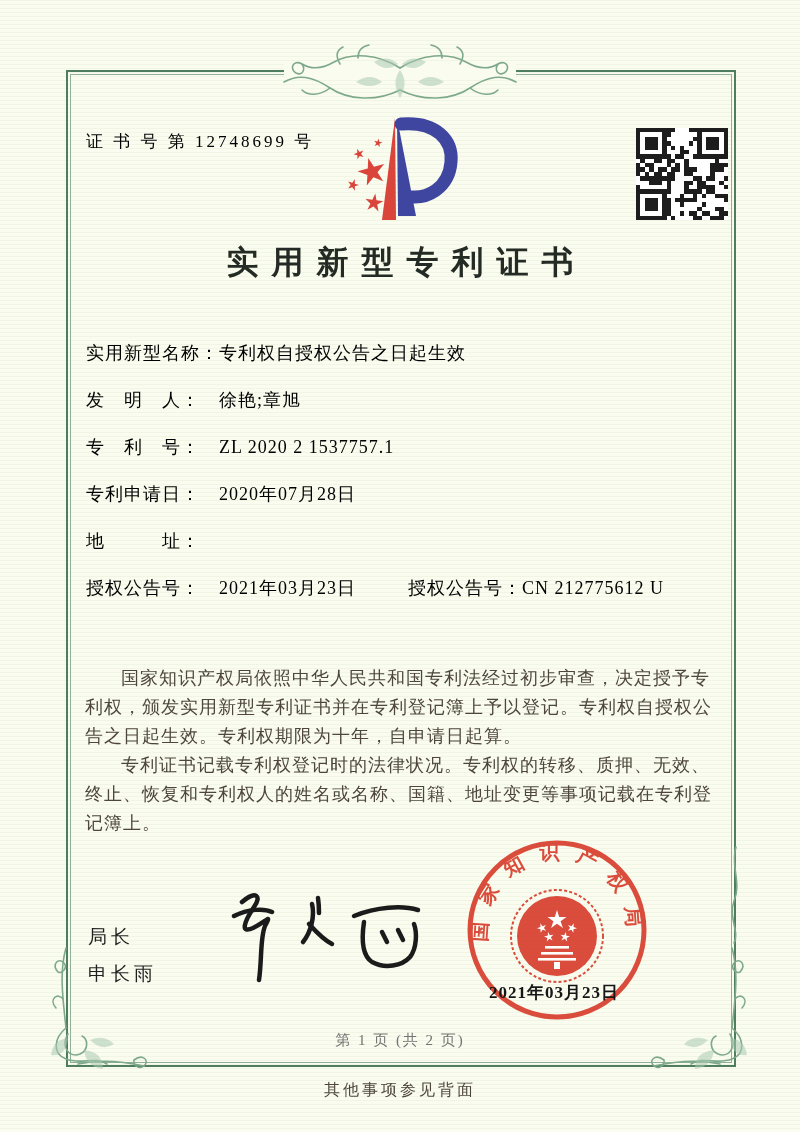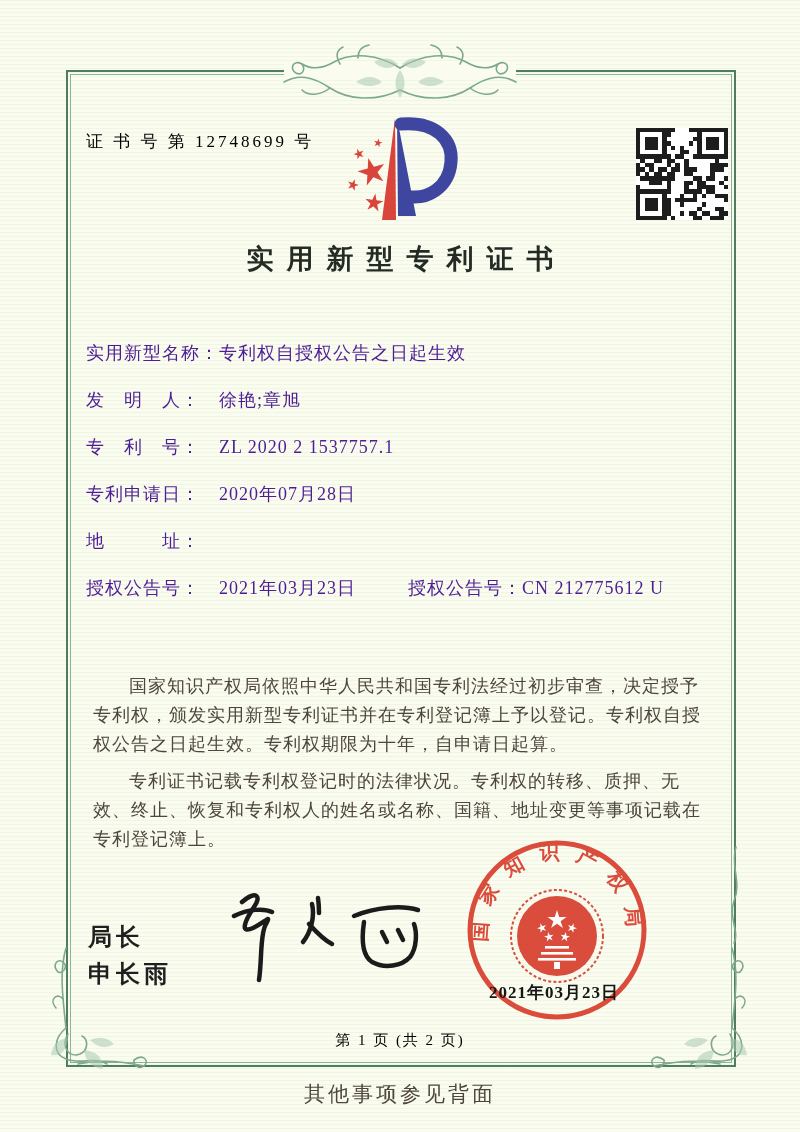--- a/index.html
+++ b/index.html
@@ -15,46 +15,46 @@
   .page{position:absolute;inset:0;z-index:1;}
   
   .frame{position:absolute;left:66px;top:70px;width:666px;height:993px;
          border:2px solid #4e7e5d;}
   .frame-inner{position:absolute;inset:2px;border:1px solid #8fb09a;}
   .cert-no{position:absolute;left:86px;top:130px;font-size:17px;color:#000000;
            letter-spacing:3px;}
   .logo{position:absolute;left:338px;top:110px;width:126px;height:122px;}
   .qr{position:absolute;left:636px;top:128px;width:92px;height:92px;}
   .title{position:absolute;left:0;right:0;top:241px;margin:0;text-align:center;
-         font-size:27px;font-weight:700;color:#232b24;letter-spacing:13px;
+         font-size:32px;font-weight:700;color:#232b24;letter-spacing:13px;
          text-indent:13px;}
   .fields{position:absolute;left:86px;top:340px;width:640px;font-size:18px;
-          color:#4c1d95;}
+          color:#000000;}
   .row{display:flex;line-height:27px;margin-bottom:20px;align-items:flex-start;}
   .row .lab{width:133px;flex:0 0 133px;letter-spacing:1px;}
   .row .val{letter-spacing:1px;}
   .row.addr .val{width:480px;}
   .row.last .lab2{margin-left:52px;letter-spacing:1px;text-align:right;}
   .row.last .val2{letter-spacing:1px;}
   .paras{position:absolute;left:85px;top:664px;width:636px;font-size:18px;
          line-height:29px;color:#4e463c;letter-spacing:1px;}
-  .paras p{margin:8px;text-indent:2em;}
+  .paras p{margin:0;text-indent:2em;}
   .director{position:absolute;left:88px;top:918px;
             font-family:"Liberation Sans","DejaVu Sans",sans-serif;
-            font-size:24px;color:#1f1f1f;line-height:37px;letter-spacing:4px;font-weight:bold;}
+            font-size:19px;color:#1f1f1f;line-height:37px;letter-spacing:4px;}
   .signature{position:absolute;left:212px;top:880px;width:225px;height:112px;}
   .seal{position:absolute;left:463px;top:836px;width:188px;height:188px;opacity:.93;}
   .seal-ring{font-size:20px;font-weight:bold;letter-spacing:15px;fill:#d8402f;
              font-family:"Liberation Serif","DejaVu Serif",serif;}
   .seal-date{position:absolute;left:489px;top:981px;font-size:17px;font-weight:700;
              color:#161616;letter-spacing:1px;z-index:3;}
   .footer-page{position:absolute;left:0;right:0;top:1031px;text-align:center;
-               font-size:15px;color:#000000;letter-spacing:2px;}
+               font-size:15px;color:#737373;letter-spacing:2px;}
   .footer-note{position:absolute;left:0;right:0;top:1080px;text-align:center;
-               font-size:21px;color:#4e463c;letter-spacing:3px;}
+               font-size:16px;color:#4e463c;letter-spacing:3px;}
   .orn{position:absolute;}
   .orn path,.orn use{vector-effect:non-scaling-stroke;}
   .g-str{stroke:#7da98a;stroke-width:1.6;fill:none;stroke-linecap:round;}
   .g-fill{fill:#a9c8b2;opacity:.55;stroke:none;}
   .paper-mask{fill:#fbfcf0;stroke:none;}
 </style>
 </head>
 <body>
 
 <div class="page">

